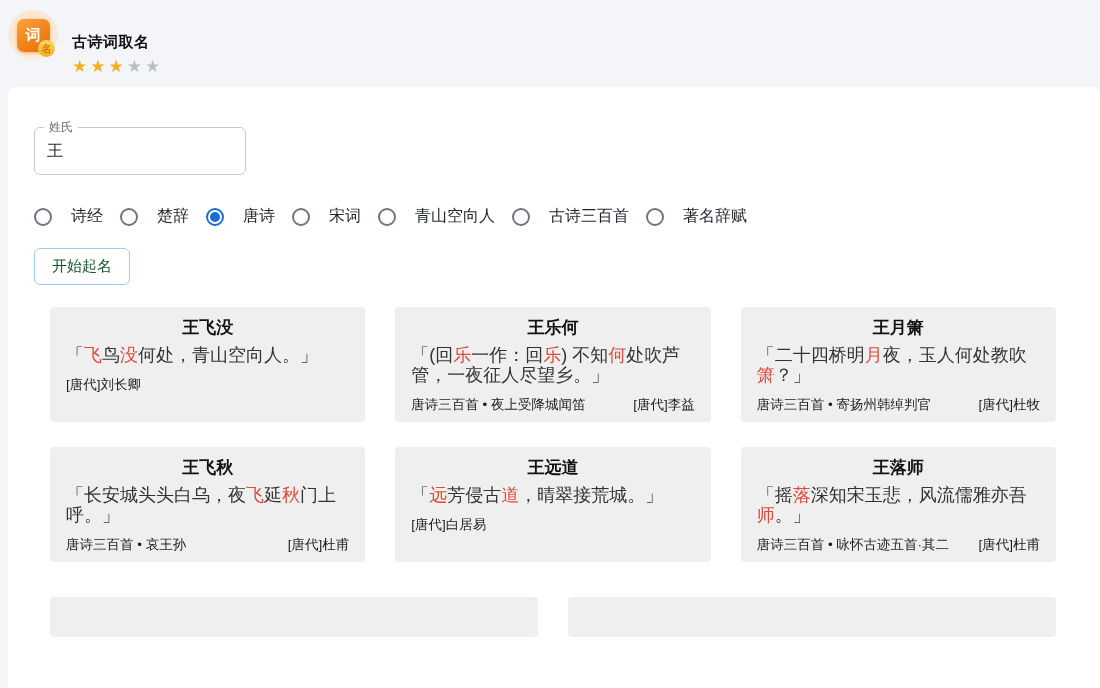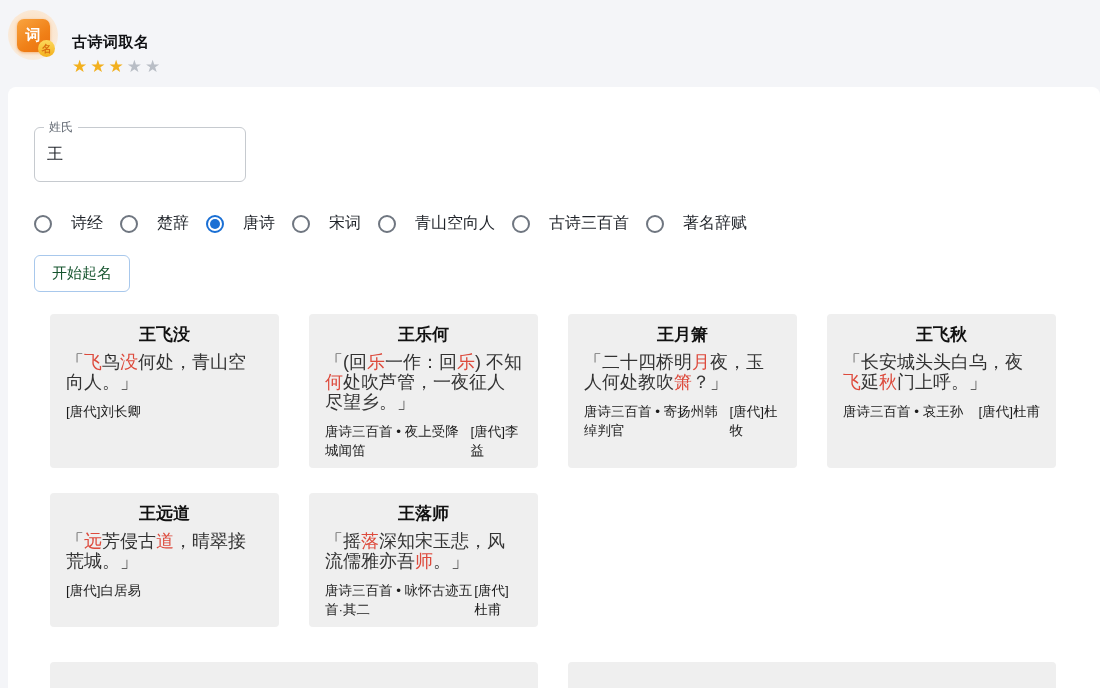--- a/index.html
+++ b/index.html
@@ -39,21 +39,21 @@
   .star-off { color:#b9bec6; }
 
   
   .panel {
     position:absolute; left:8px; top:87px; width:1092px; height:720px;
     background:#ffffff; border-radius:8px 8px 0 0;
     padding-top:40px;
   }
 
   
-  .field-wrap { position:relative; width:212px; height:55px; margin-left:26px; }
+  .field-wrap { position:relative; width:212px; height:48px; margin-left:26px; }
   .field-label {
     position:absolute; top:-8px; left:10px; background:#fff; padding:0 5px;
     font-size:12px; color:#5f6670;
   }
   .field-input {
     width:100%; height:100%; border:1px solid #c6cacf; border-radius:6px;
     padding:0 12px; font-size:16px; color:#1f2329; outline:none;
     font-family:"Liberation Sans","DejaVu Sans",sans-serif; background:#fff;
   }
 
@@ -71,21 +71,21 @@
   
   .submit-btn {
     margin:21px 0 0 26px; padding:8px 17px;
     background:#fff; border:1px solid #a8c8ec; border-radius:6px;
     color:#14532d; font-size:15px; cursor:pointer;
     font-family:"Liberation Sans","DejaVu Sans",sans-serif;
   }
 
   
   .results-grid {
-    display:grid; grid-template-columns:1fr 1fr 1fr 1fr;
+    display:grid; grid-template-columns:1fr 1fr 1fr;
     column-gap:30px; row-gap:25px;
     padding:0 44px 0 42px; margin-top:22px;
   }
   .card {
     background:#efefef; border-radius:4px;
     padding:10px 16px 8px; min-height:95px;
   }
   .card-name { text-align:center; font-size:17px; font-weight:700; color:#111; line-height:22px; margin-bottom:6px; }
   .card-quote { font-size:18px; color:#333; line-height:20px; margin-bottom:10px; }
   .card-footer { display:flex; justify-content:space-between; font-size:13.5px; color:#1c1c1c; line-height:19px; }

